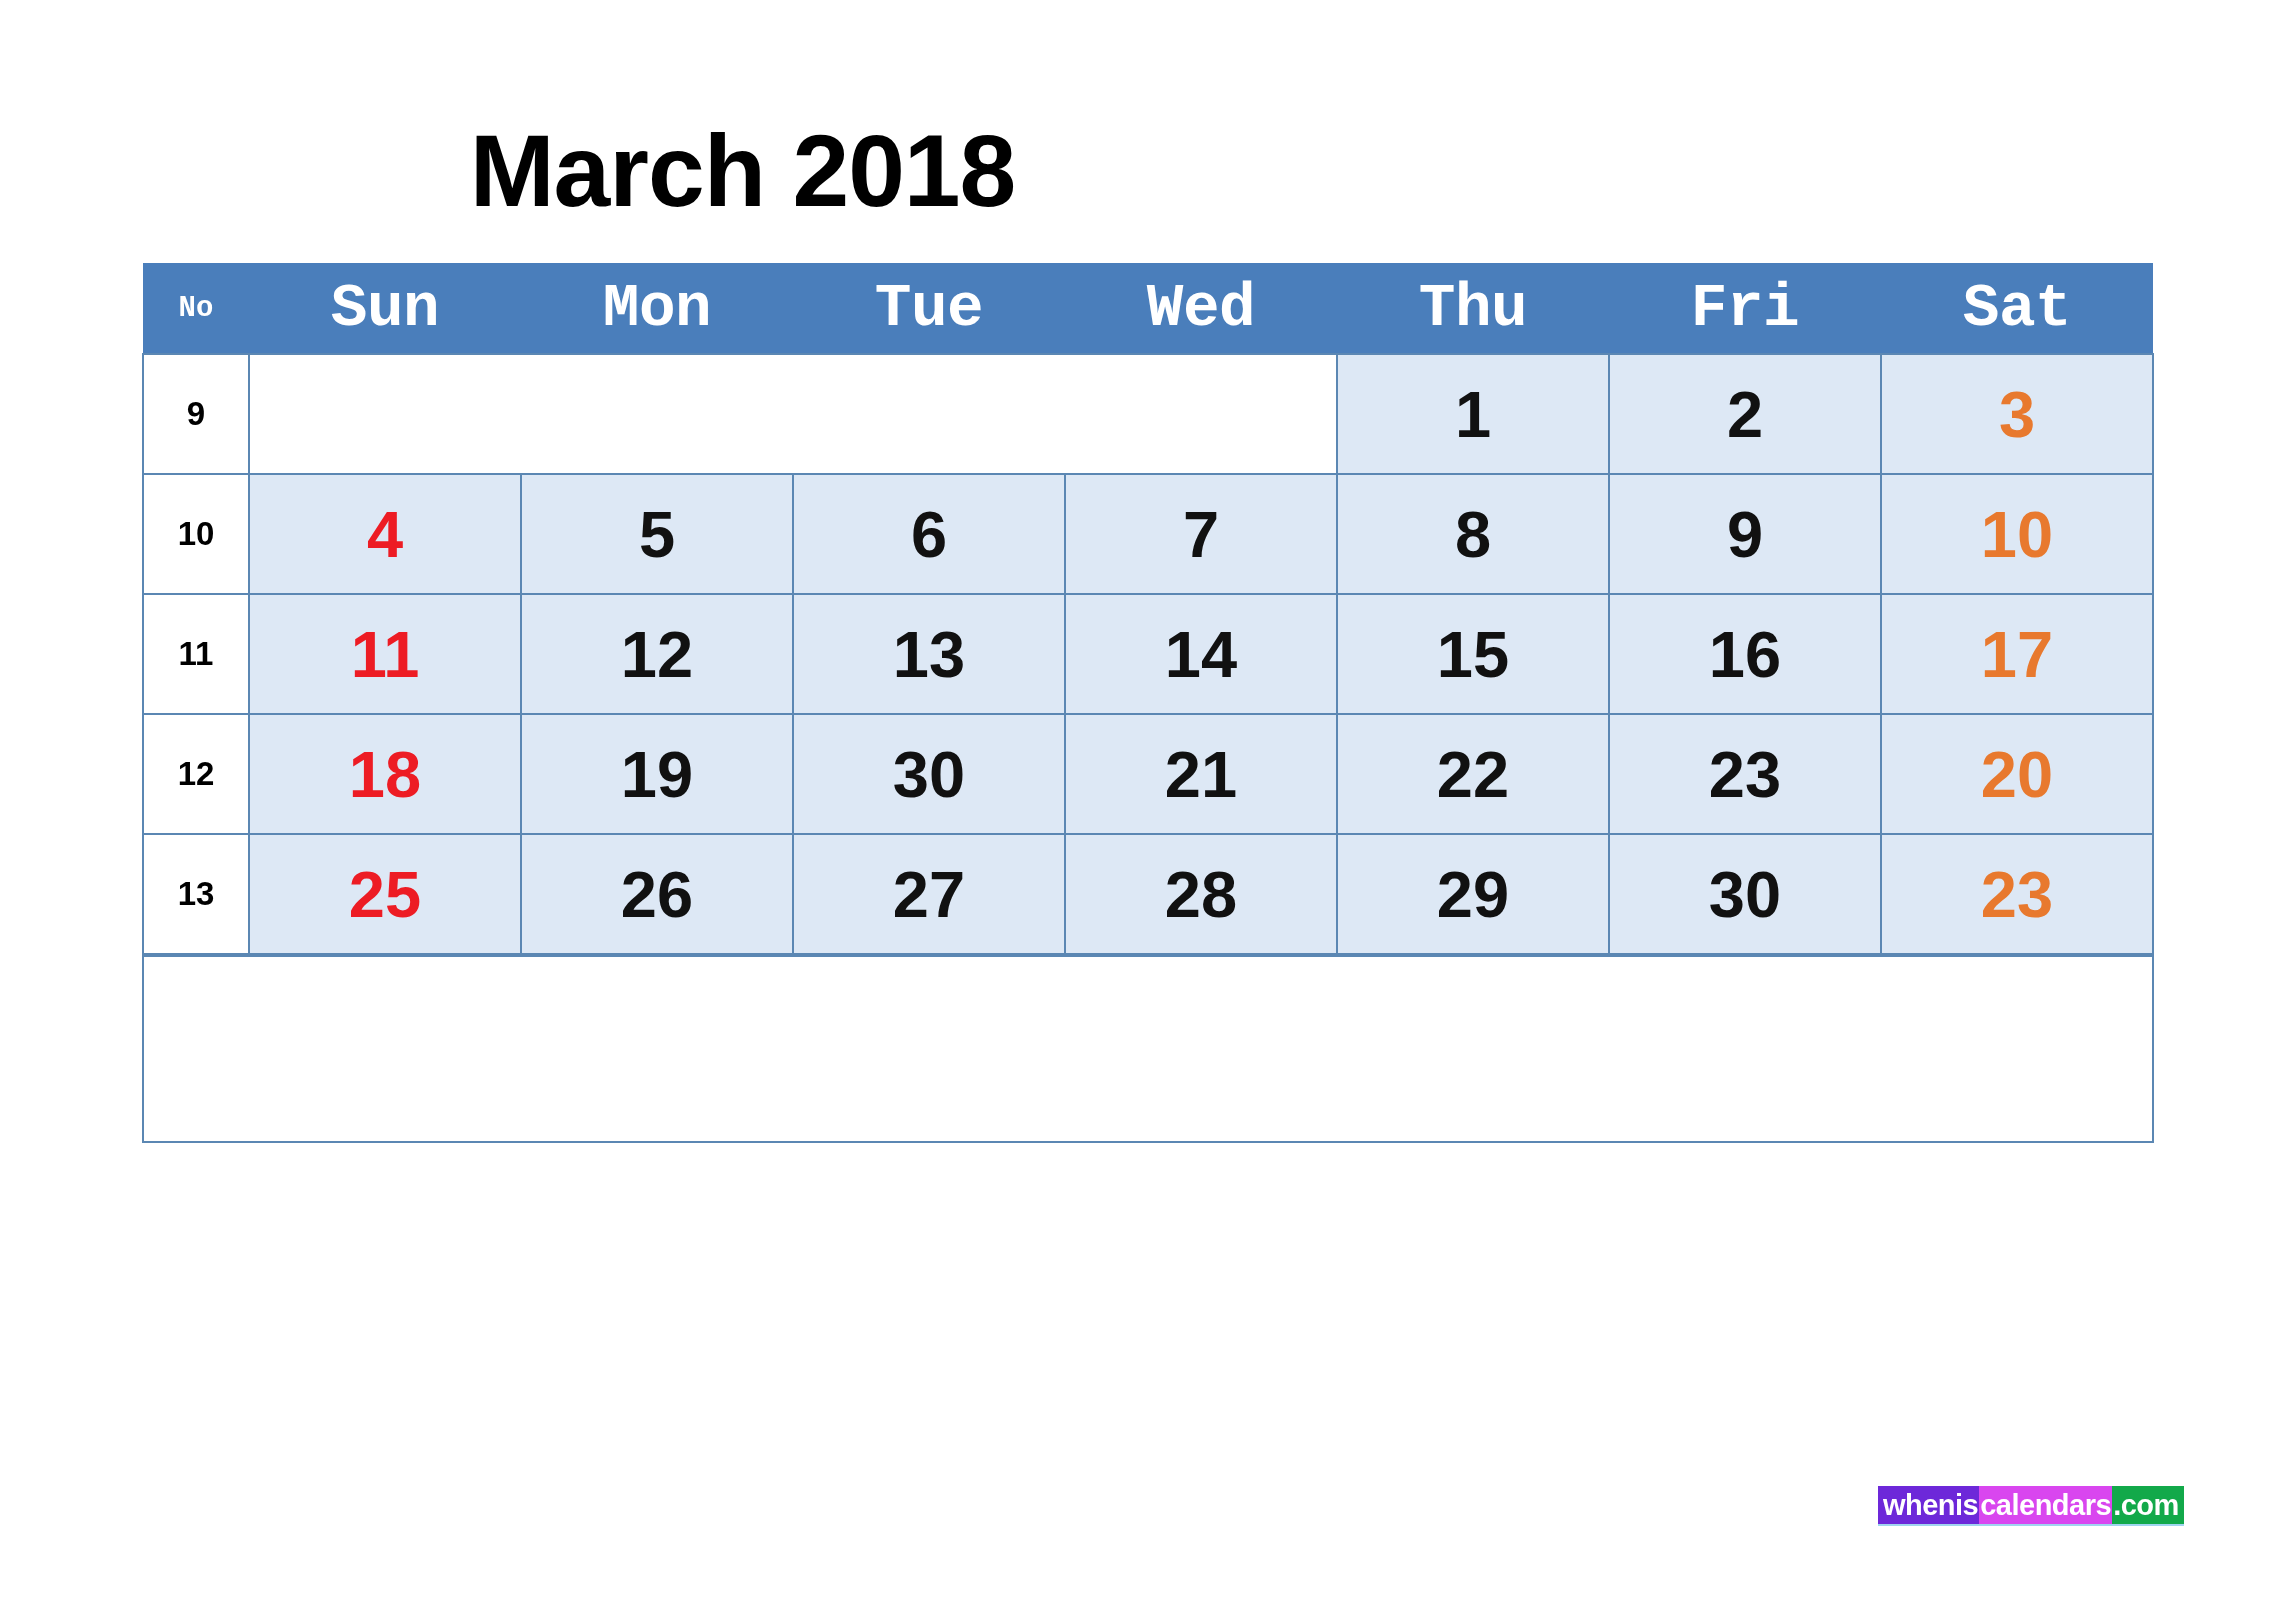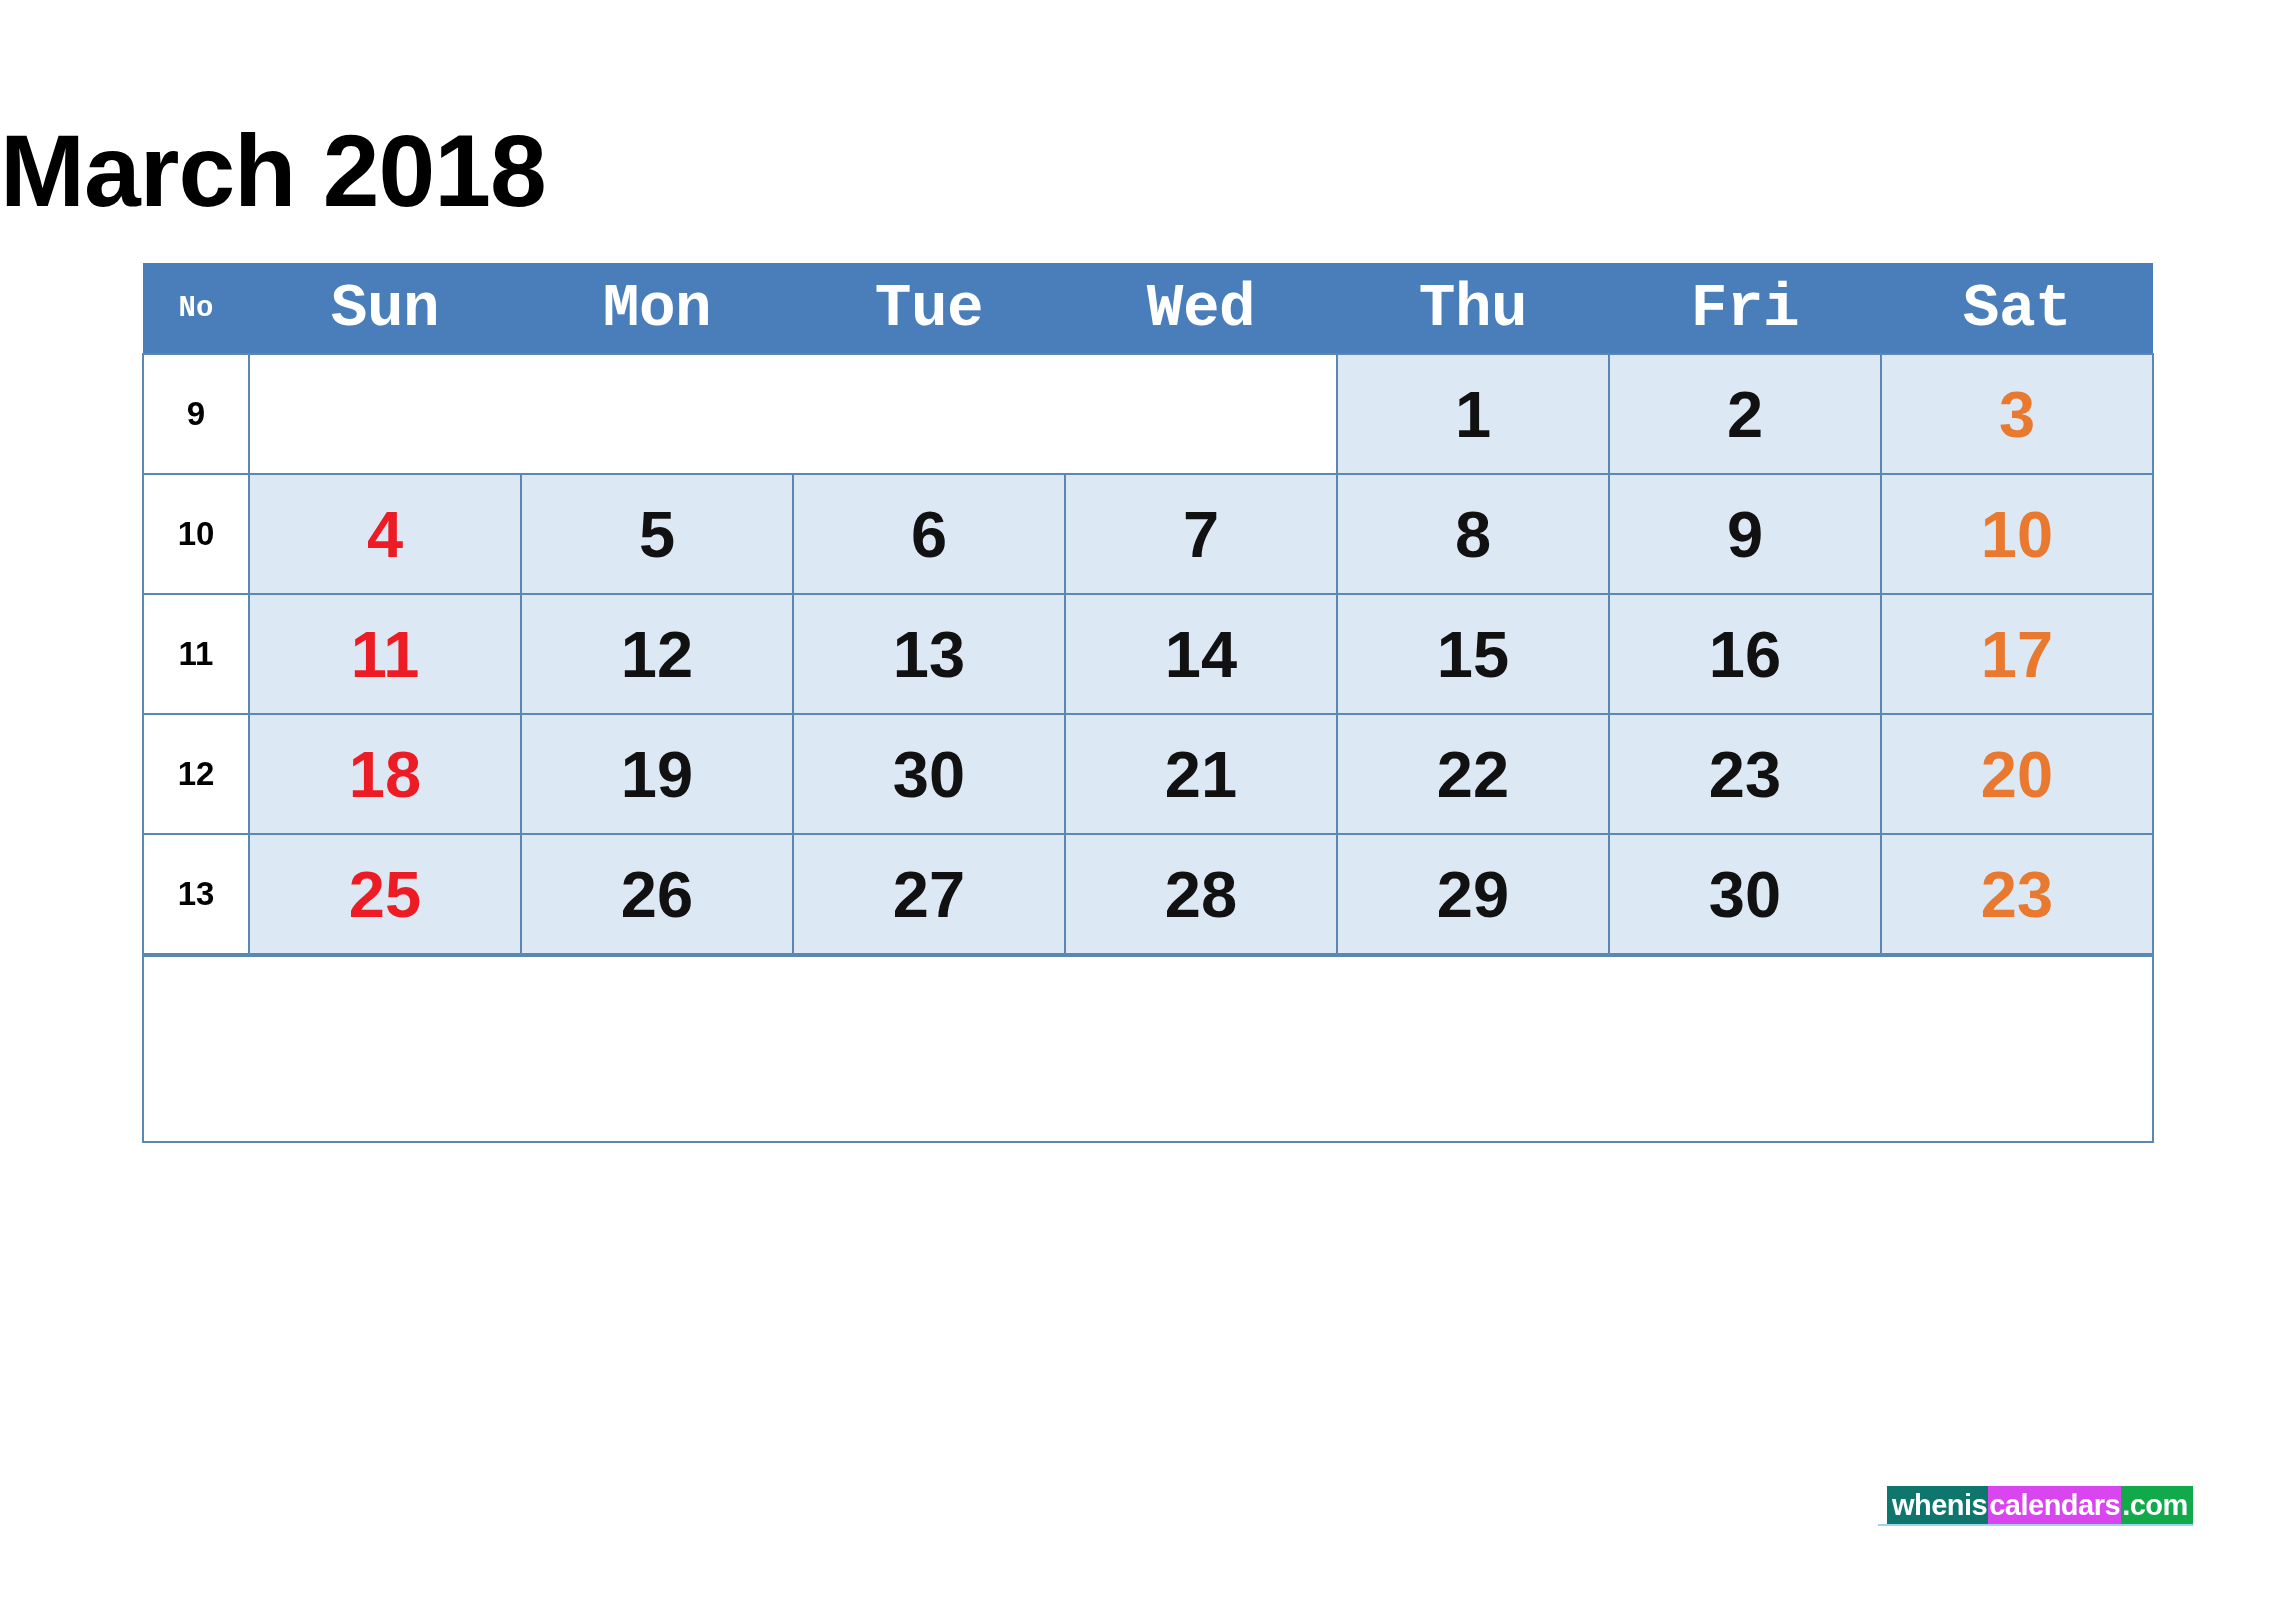--- a/index.html
+++ b/index.html
@@ -15,20 +15,21 @@
     font-family: "Liberation Sans", "DejaVu Sans", sans-serif;
     overflow: hidden;
   }
 
   
   #calendar-title {
     position: absolute;
     left: 0;
     top: 120px;
     width: 1485px;
+    text-align: center;
     font-family: "Liberation Sans Narrow", "Liberation Sans", "DejaVu Sans", sans-serif;
     font-size: 102px;
     font-weight: bold;
     color: #000000;
     letter-spacing: -1px;
     line-height: 1;
     white-space: nowrap;
   }
 
   
@@ -125,21 +126,21 @@
     font-size: 29px;
     line-height: 33px;
     letter-spacing: -0.5px;
     border-bottom: 2px solid #9fd4ef;
   }
   #site-logo span {
     color: #ffffff;
     padding: 2.9px 1px 2px 1px;
     display: inline-block;
   }
-  .logo-seg-1 { background: #0f766e; padding-left: 4.9px !important; margin-left: 9px; }
+  .logo-seg-1 { background: #6d28d9; padding-left: 4.9px !important; }
   .logo-seg-2 { background: #d946ef; }
   .logo-seg-3 { background: #12A94A; padding-right: 4.9px !important; }
 </style>
 </head>
 <body>
 
 <div id="calendar-title">March 2018</div>
 
 <table id="calendar-table">
   <colgroup>

